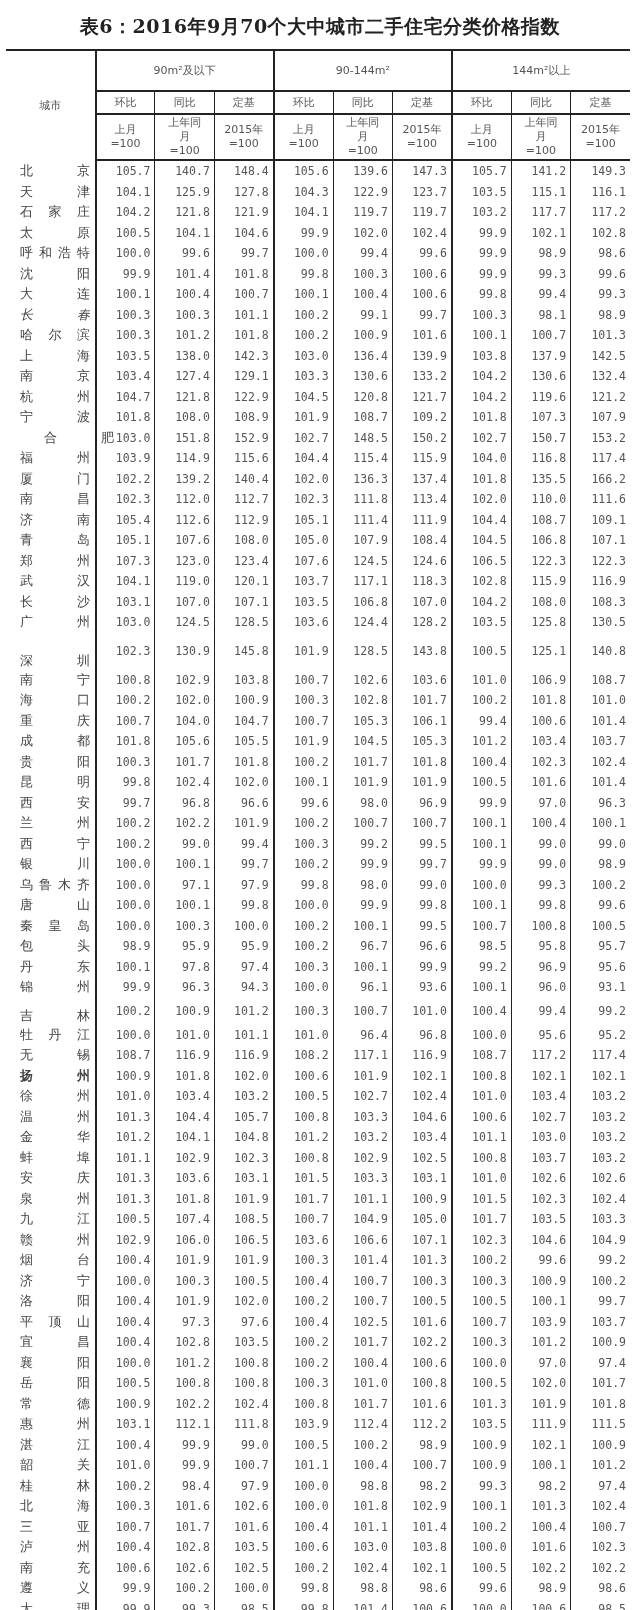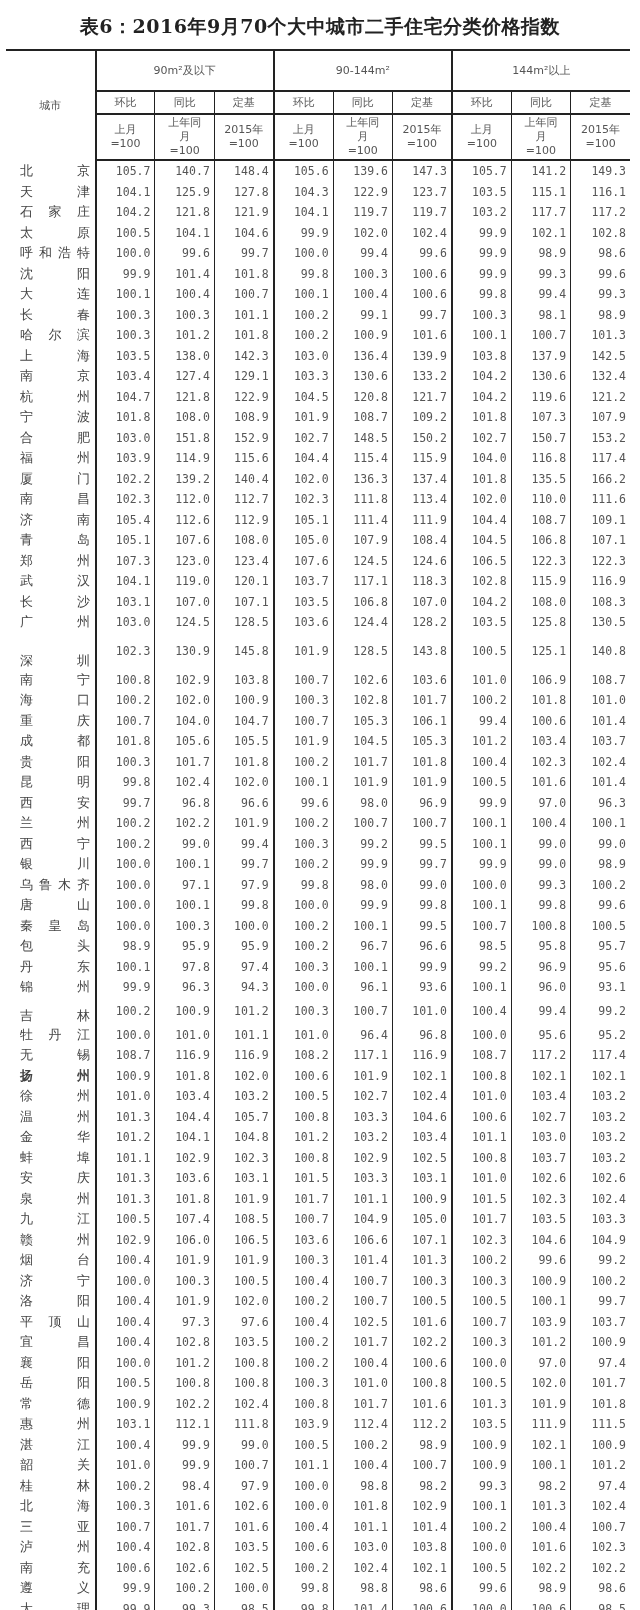--- a/index.html
+++ b/index.html
@@ -185,21 +185,21 @@
         <td>100.4</td>
         <td>100.7</td>
         <td class="gstart">100.1</td>
         <td>100.4</td>
         <td>100.6</td>
         <td class="gstart">99.8</td>
         <td>99.4</td>
         <td>99.3</td>
       </tr>
       <tr>
-        <td class="city"><span style="text-align-last: justify;">长　　春</span></td>
+        <td class="city"><span style="text-align-last: justify; font-style: italic;">长　　春</span></td>
         <td class="gstart">100.3</td>
         <td>100.3</td>
         <td>101.1</td>
         <td class="gstart">100.2</td>
         <td>99.1</td>
         <td>99.7</td>
         <td class="gstart">100.3</td>
         <td>98.1</td>
         <td>98.9</td>
       </tr>
@@ -257,21 +257,21 @@
         <td>108.0</td>
         <td>108.9</td>
         <td class="gstart">101.9</td>
         <td>108.7</td>
         <td>109.2</td>
         <td class="gstart">101.8</td>
         <td>107.3</td>
         <td>107.9</td>
       </tr>
       <tr>
-        <td class="city"><span style="text-align-last: justify;">合　　肥</span></td>
+        <td class="city"><span style="text-align-last: justify; margin-left: 24px;">合　　肥</span></td>
         <td class="gstart">103.0</td>
         <td>151.8</td>
         <td>152.9</td>
         <td class="gstart">102.7</td>
         <td>148.5</td>
         <td>150.2</td>
         <td class="gstart">102.7</td>
         <td>150.7</td>
         <td>153.2</td>
       </tr>

